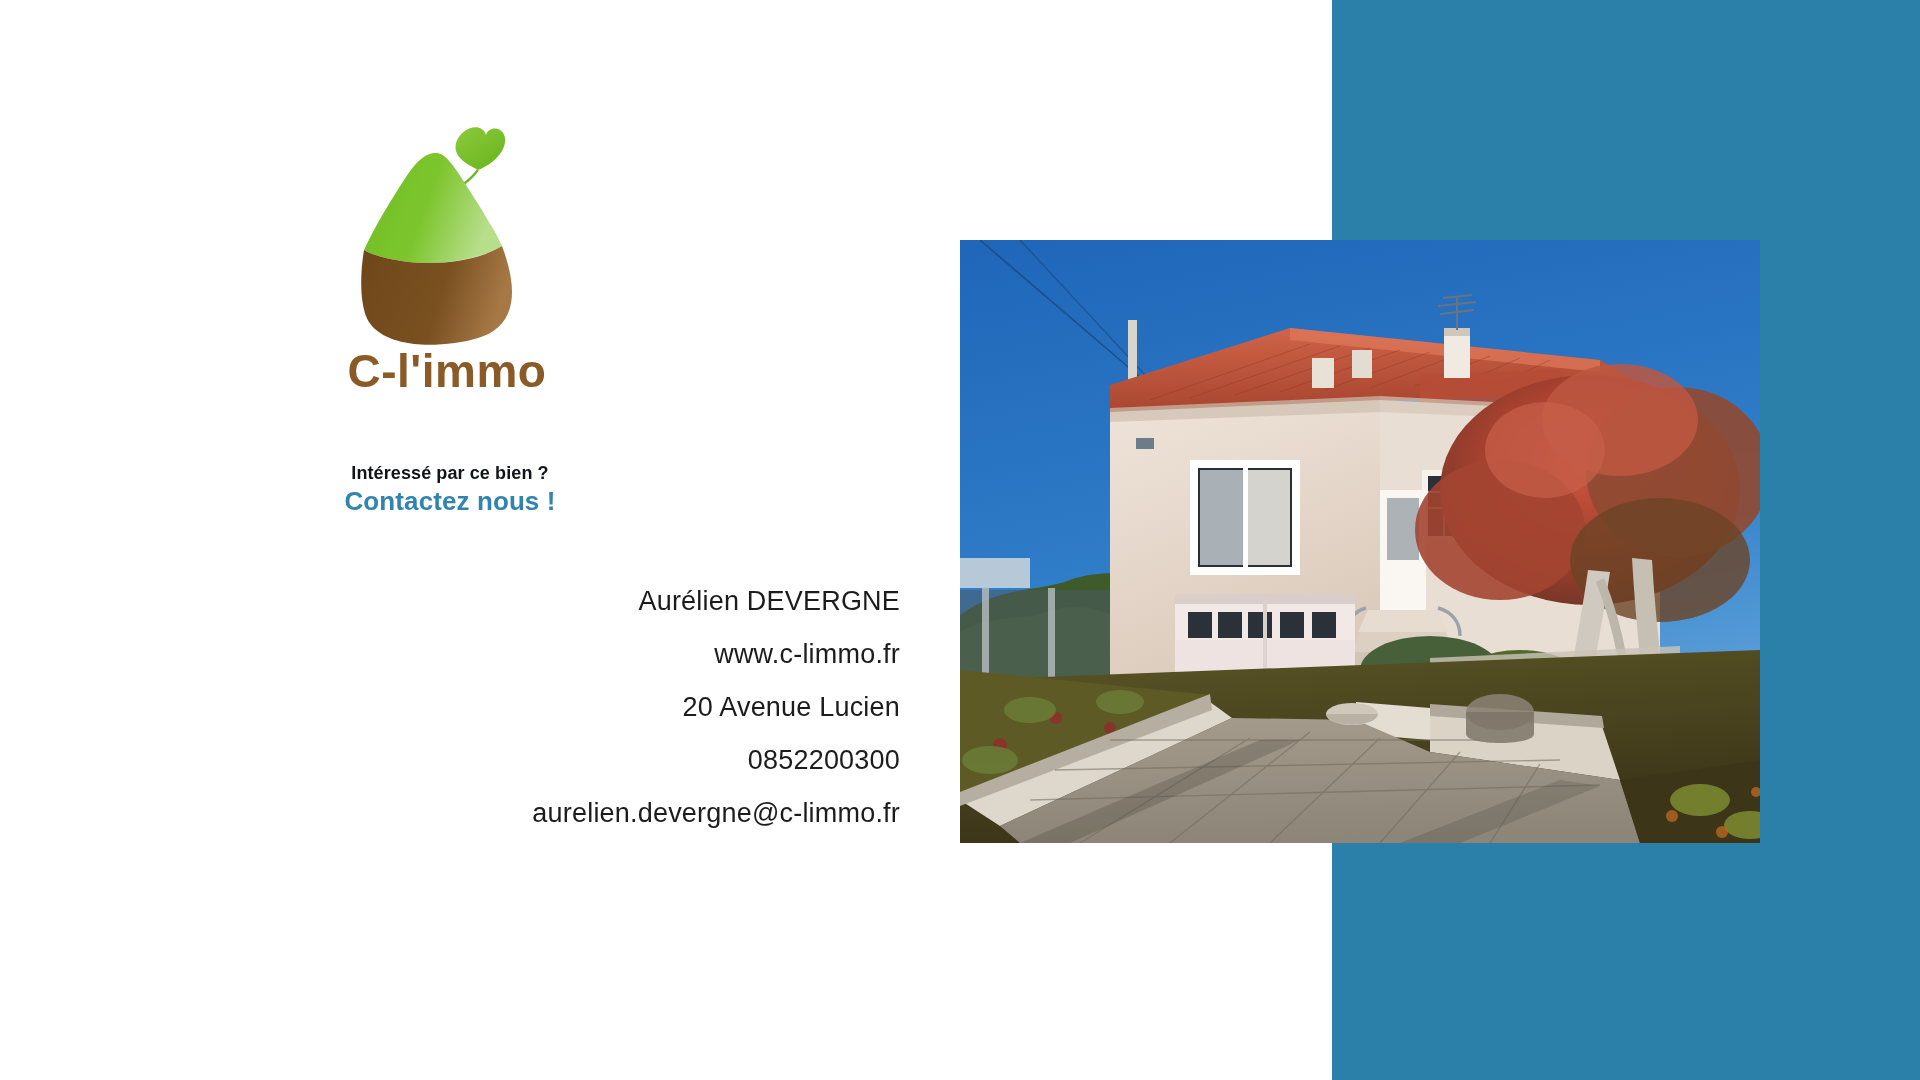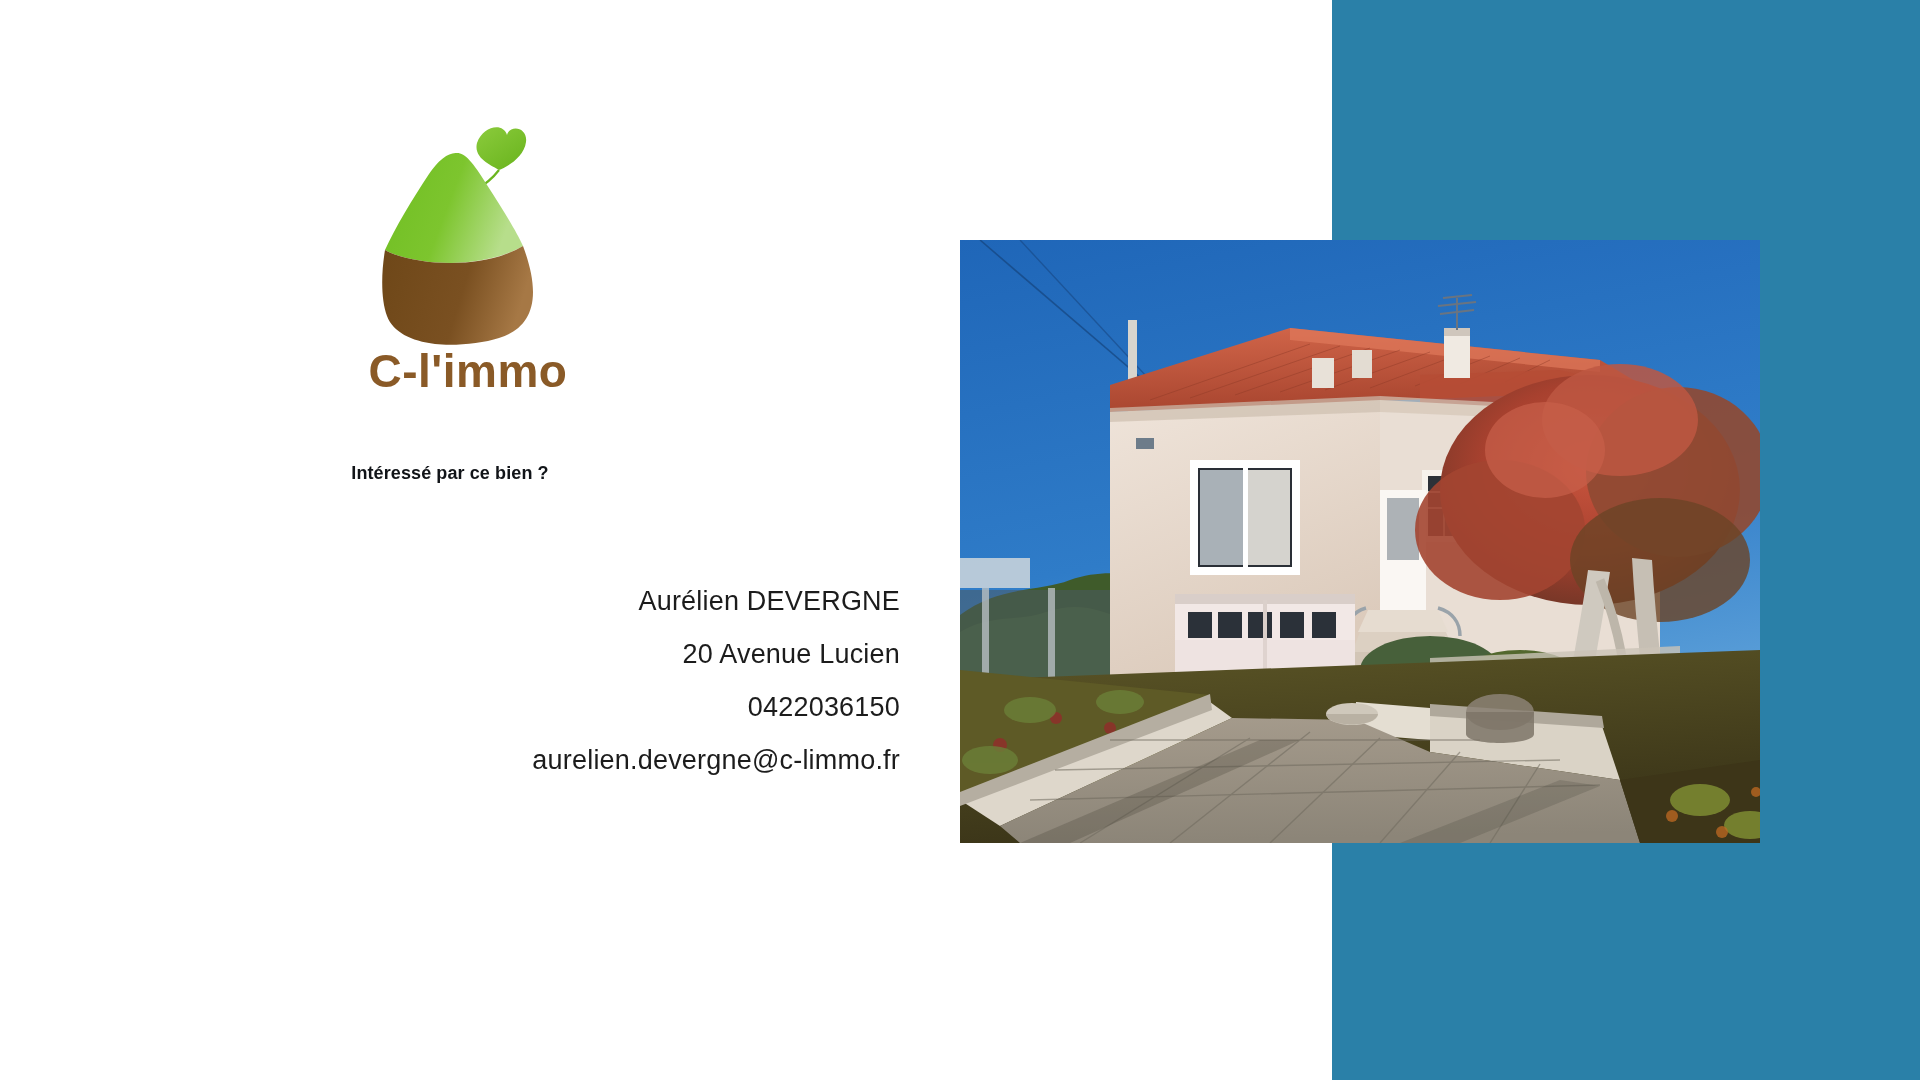--- a/index.html
+++ b/index.html
@@ -23,21 +23,21 @@
     left: 1332px;
     top: 0;
     width: 588px;
     height: 1080px;
     background: #2A80A8;
   }
 
   
   .logo-wrap {
     position: absolute;
-    left: 353px;
+    left: 332px;
     top: 110px;
     width: 230px;
     height: 290px;
   }
   .logo-svg { display: block; width: 230px; height: 290px; }
 
   
   .headline {
     position: absolute;
     left: 0;
@@ -129,26 +129,28 @@
                C176 152 180 168 180 182 C180 208 166 222 146 228
                C128 234 100 236 82 234 C58 231 40 222 34 206
                C28 190 28 164 32 140 Z" fill="url(#gBrown)"></path>
 
       <text x="115" y="277" text-anchor="middle" font-family="Liberation Sans, sans-serif" font-size="46" font-weight="bold" letter-spacing="0.5" fill="#8A5A27">C-l'immo</text>
     </svg>
   </div>
 
   <div class="headline">
     <span class="line1">Intéressé par ce bien ?</span>
+    <span class="line2">Contactez nous !</span>
   </div>
 
   <div class="contact-list">
     <span class="contact-line">Aurélien DEVERGNE</span>
+    <span class="contact-line">www.c-limmo.fr</span>
     <span class="contact-line">20 Avenue Lucien</span>
-    <span class="contact-line">0422036150</span>
+    <span class="contact-line">0852200300</span>
     <span class="contact-line">aurelien.devergne@c-limmo.fr</span>
   </div>
 
   <div class="photo">
     <svg viewBox="0 0 800 603" xmlns="http://www.w3.org/2000/svg">
       <defs>
         <linearGradient id="sky" x1="0" y1="0" x2="0.25" y2="1">
           <stop offset="0%" stop-color="#1F66B8"></stop>
           <stop offset="55%" stop-color="#2F7CC8"></stop>
           <stop offset="100%" stop-color="#65A7DC"></stop>

